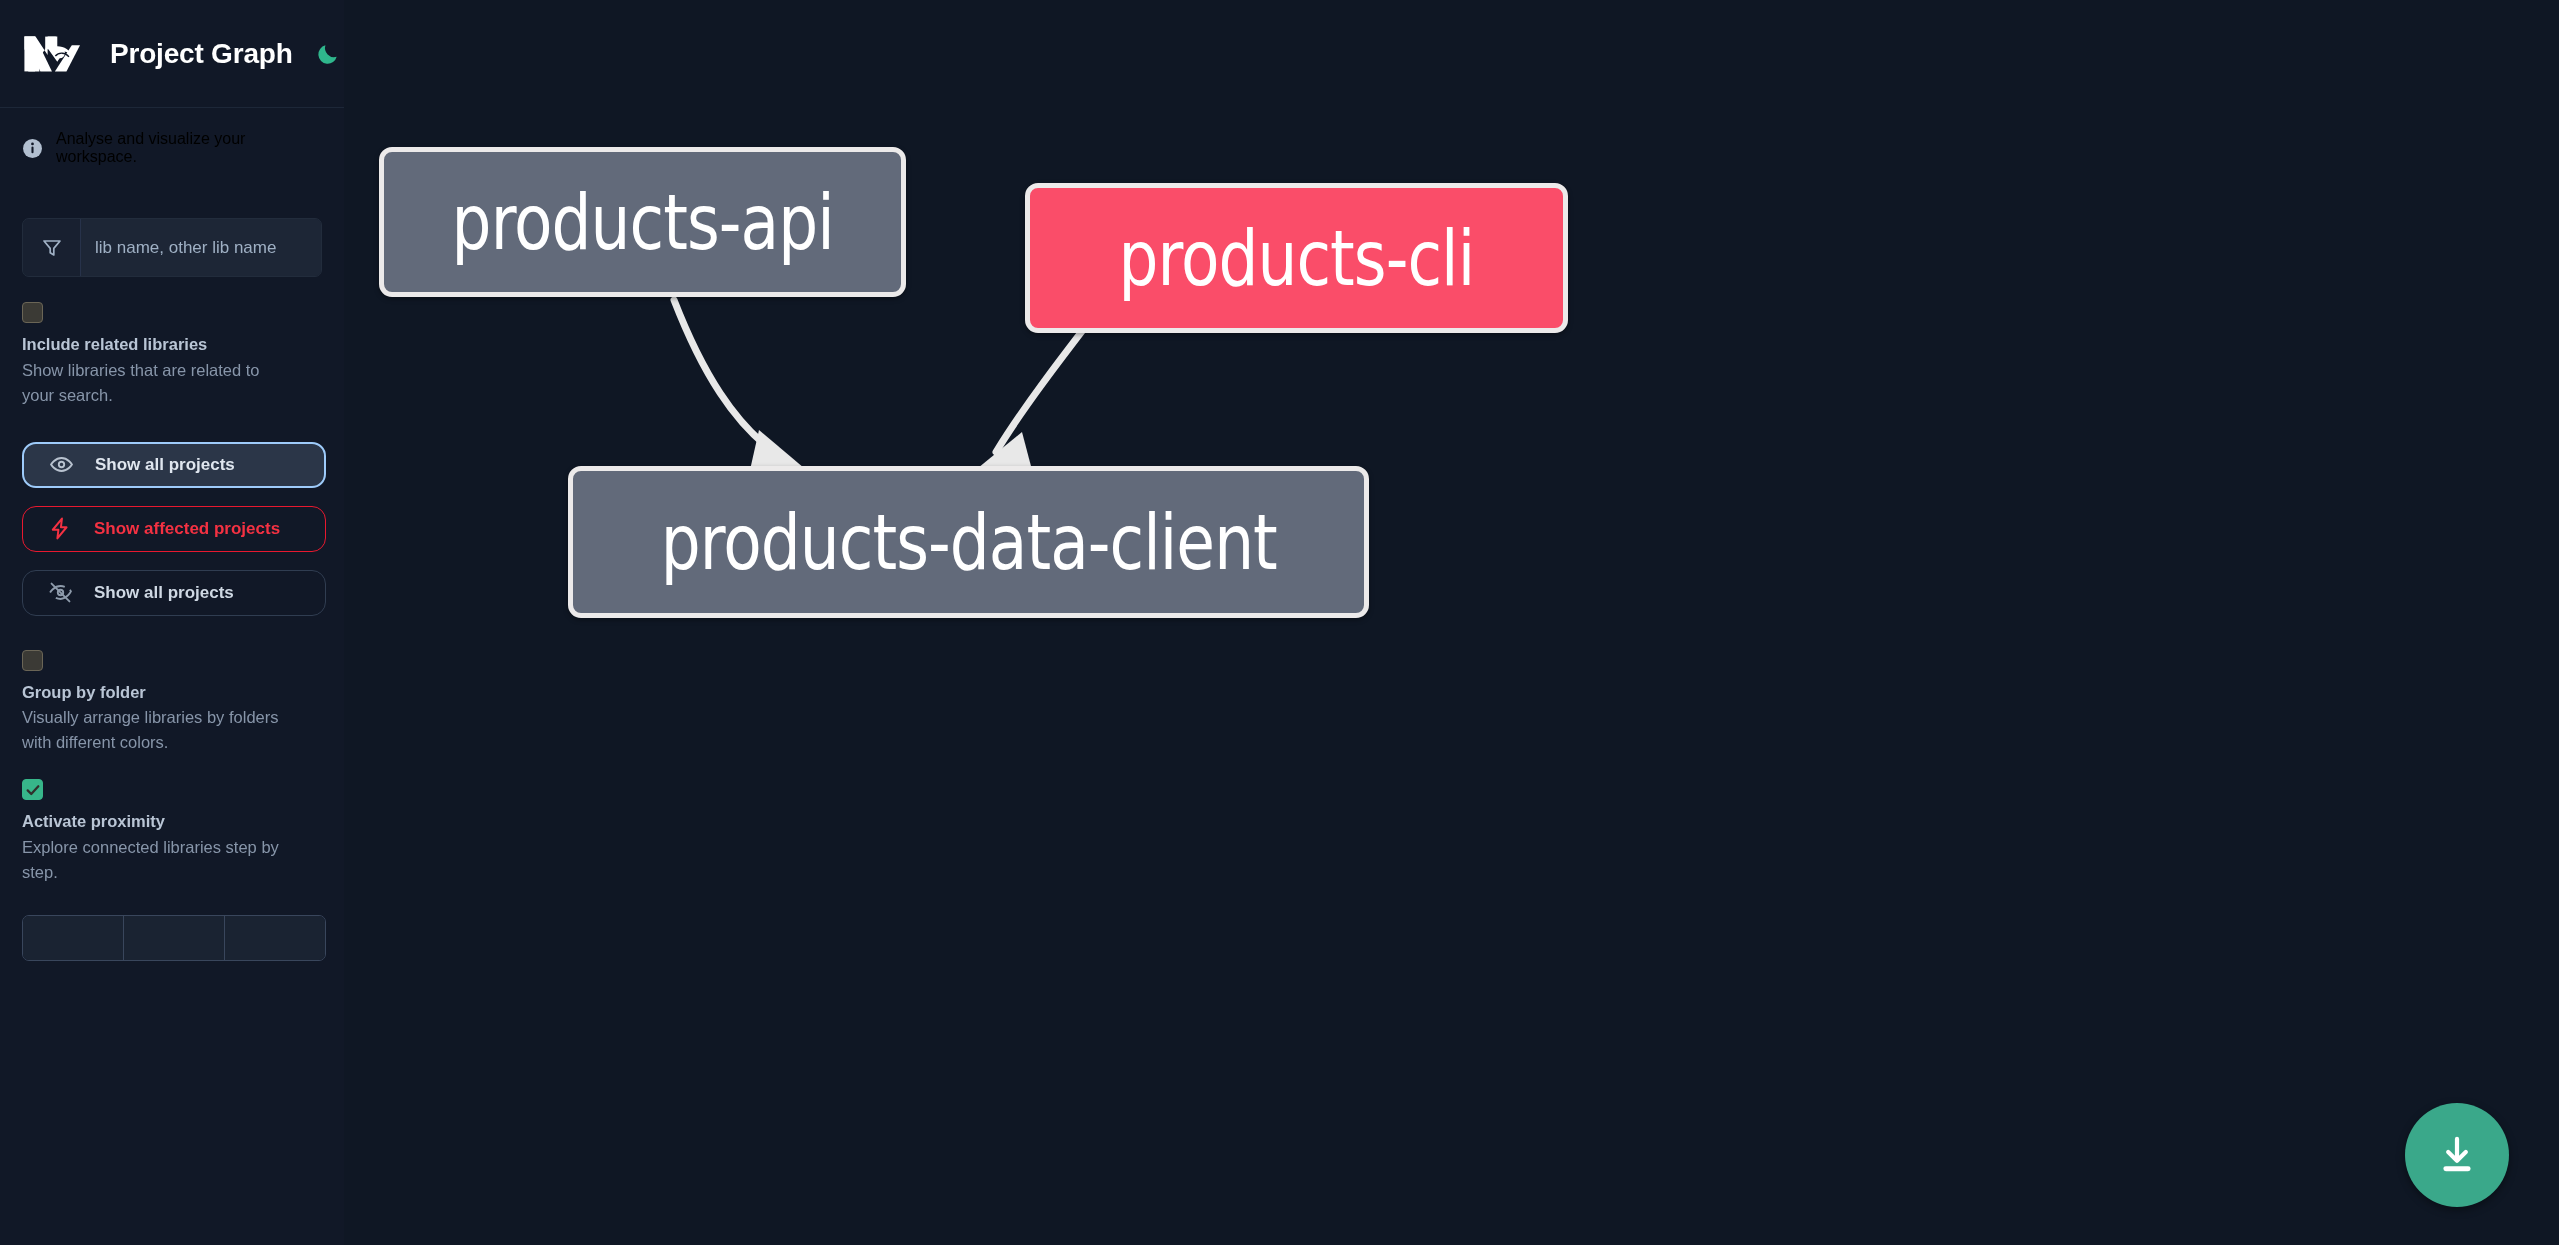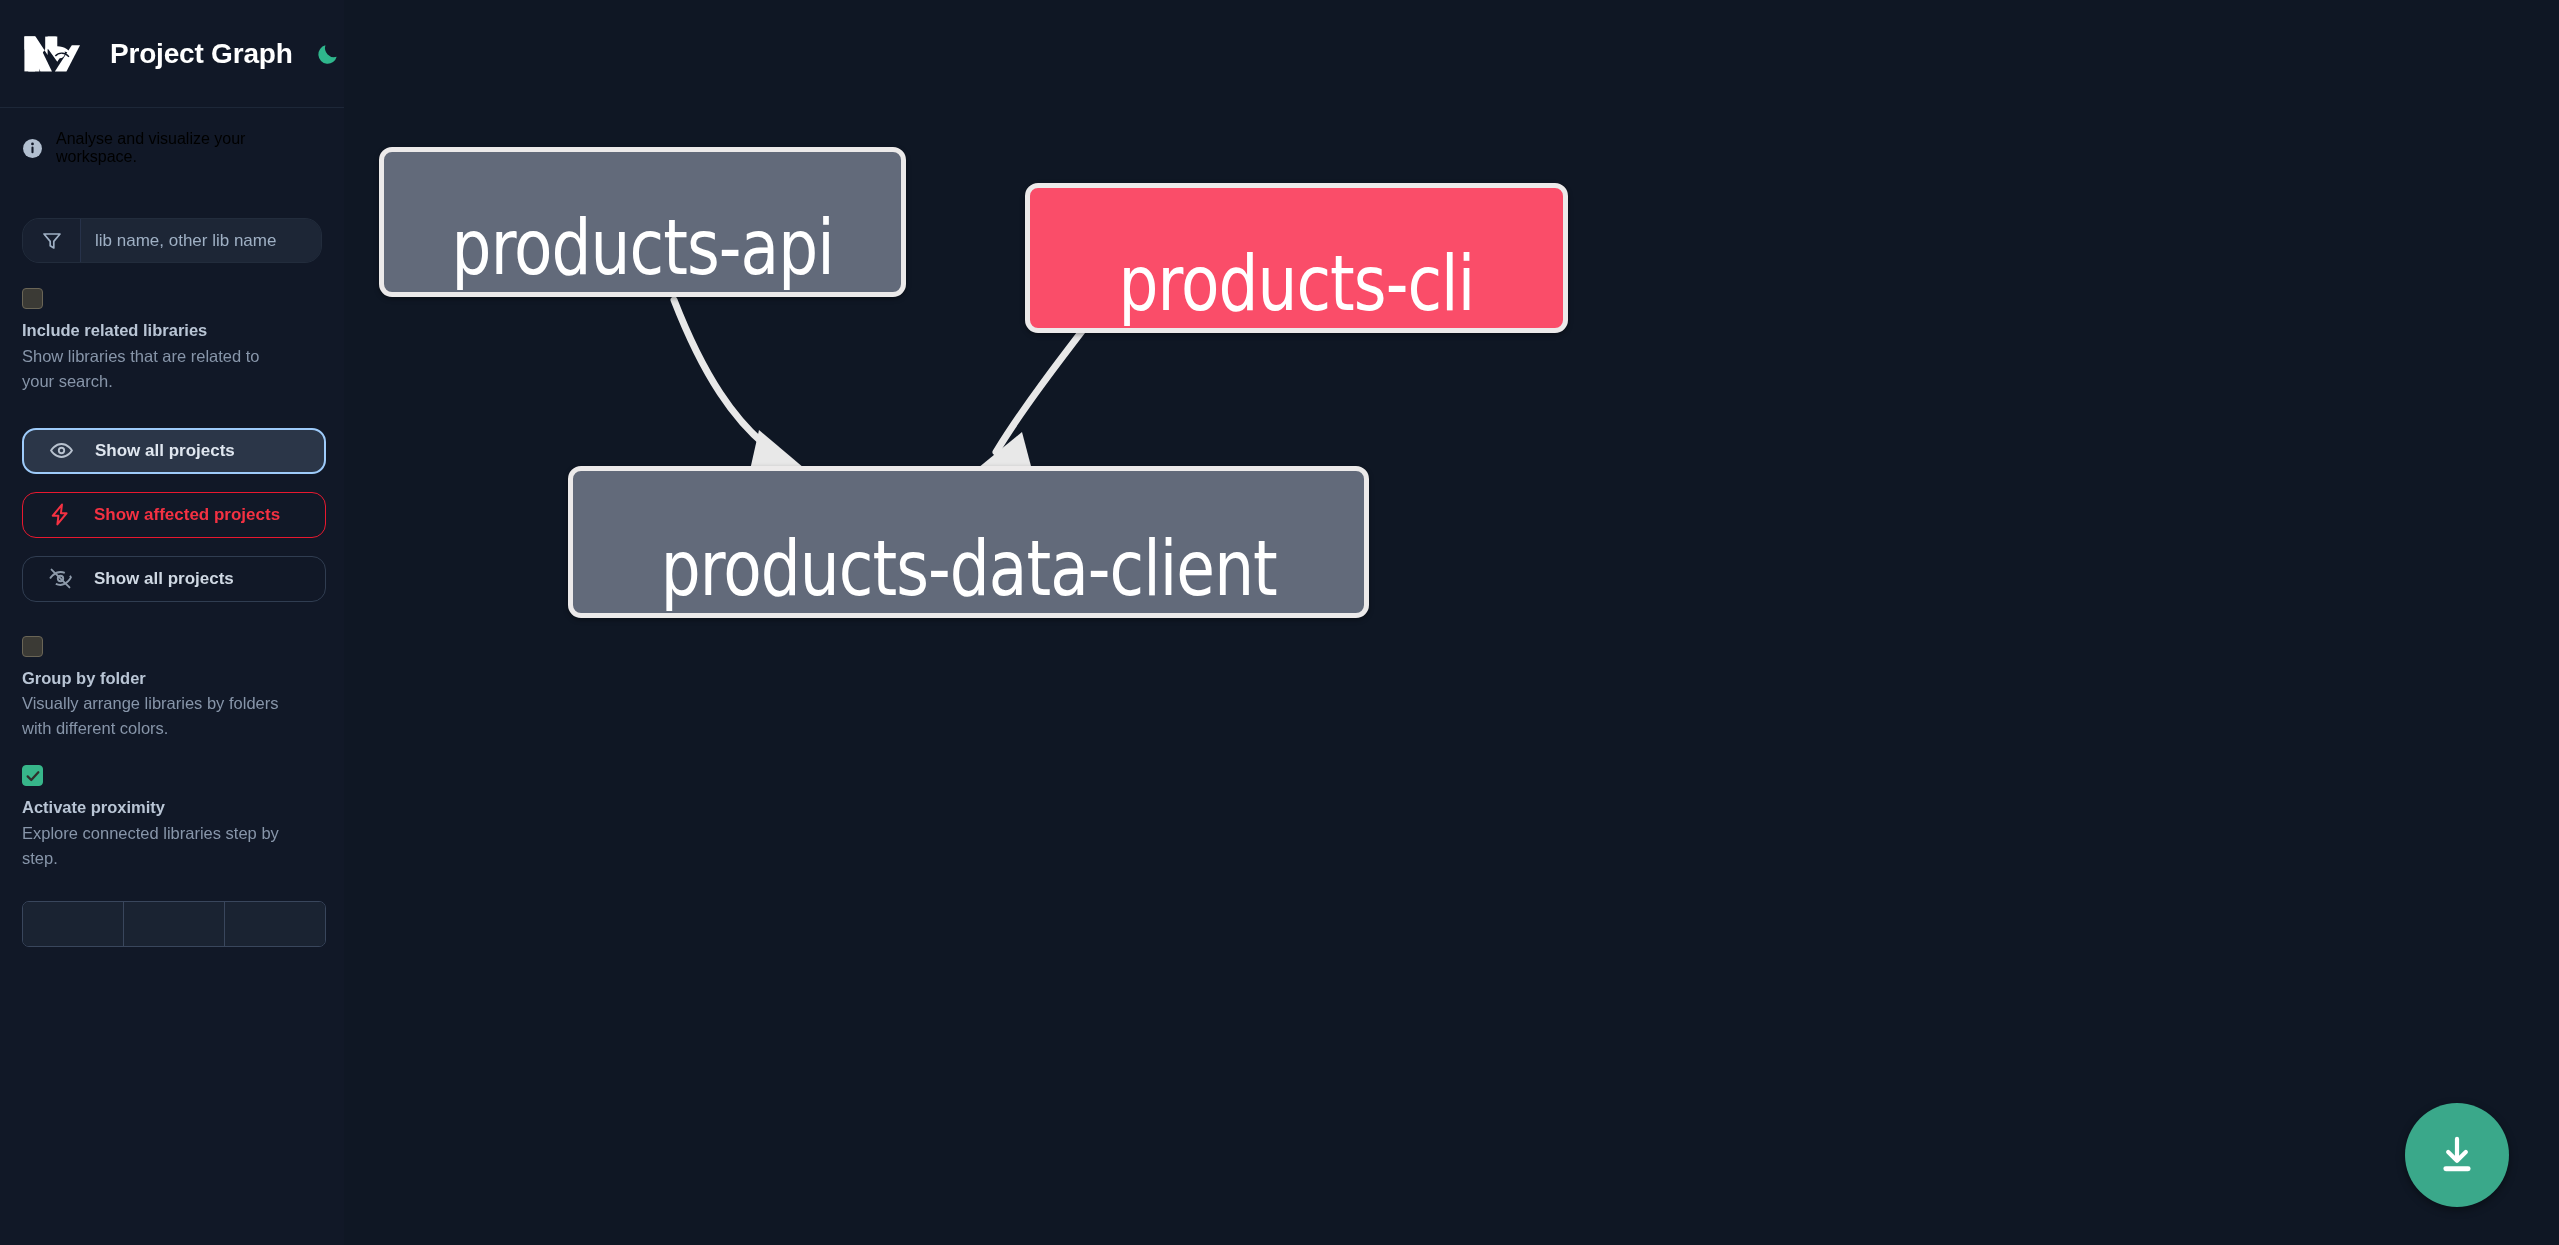--- a/index.html
+++ b/index.html
@@ -80,24 +80,24 @@
     align-items: center;
     gap: 13px;
     padding-top: 22px;
     padding-bottom: 10px;
   }
   .info-icon { width: 21px; height: 21px; flex: 0 0 21px; display:block; }
 
   
   .search-box {
     margin-top: 42px;
-    height: 45px;
+    height: 59px;
     display: flex;
     align-items: stretch;
-    border-radius: 17px;
+    border-radius: 7px;
     overflow: hidden;
     background: #1b2433;
     border: 1px solid #222c3c;
   }
   .search-icon-cell {
     width: 58px;
     flex: 0 0 58px;
     display: flex;
     align-items: center;
     justify-content: center;
@@ -225,21 +225,21 @@
     position: absolute;
     left: 0; top: 0;
     width: 2207px;
     height: 1245px;
     pointer-events: none;
   }
 
   .node {
     position: absolute;
     display: flex;
-    align-items: flex-end;
+    align-items: center;
     justify-content: center;
     border-radius: 13px;
     border: 5px solid #eceaea;
     cursor: pointer;
     box-shadow: 0 2px 5px rgba(0,0,0,0.35);
   }
   .node-label {
     color: #ffffff;
     font-family: "Liberation Sans Narrow", "DejaVu Sans Condensed", "Liberation Sans", sans-serif;
     font-size: 76px;

